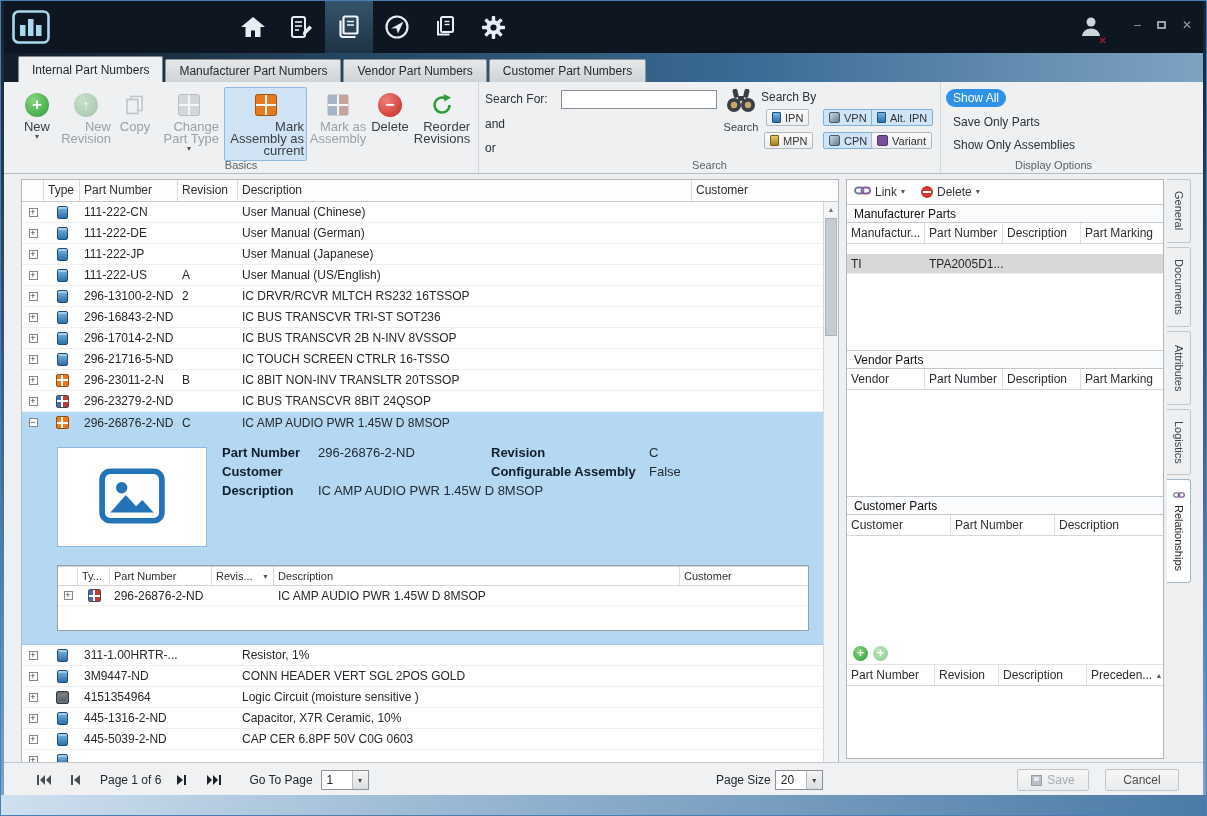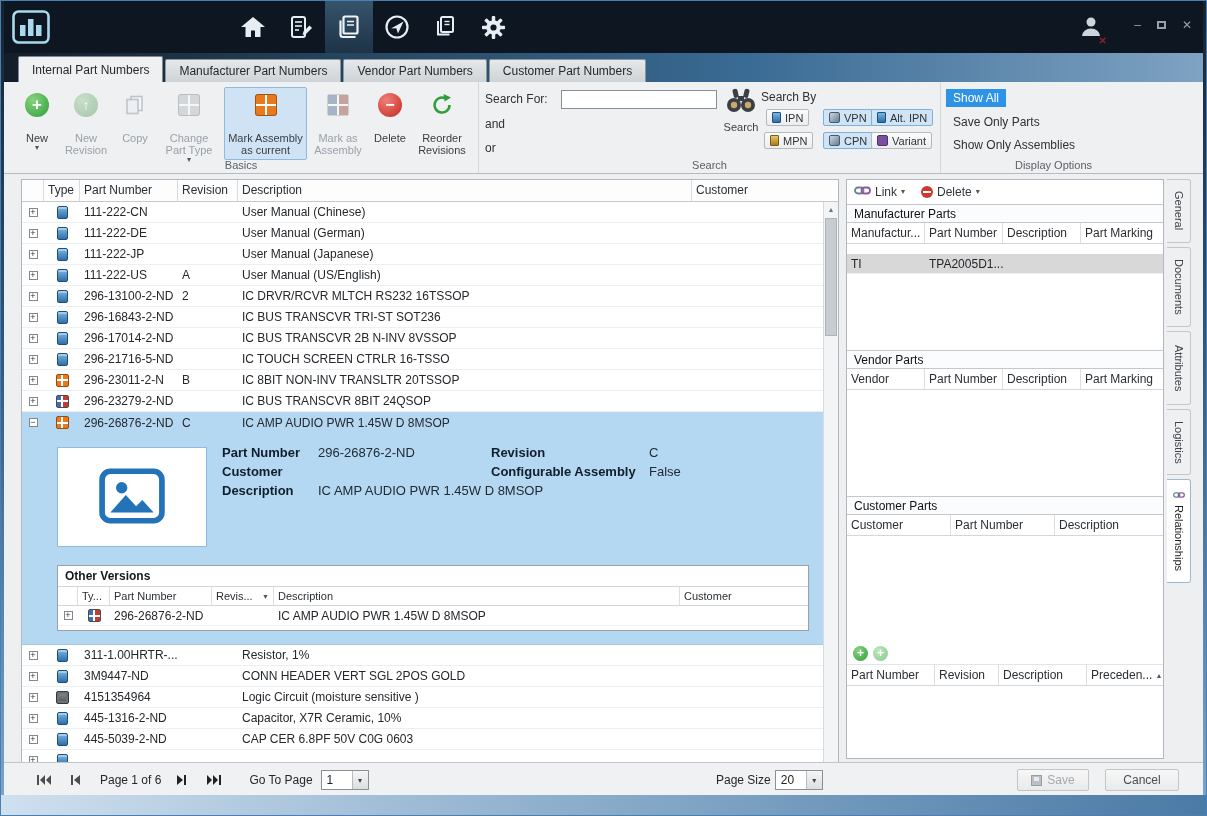--- a/index.html
+++ b/index.html
@@ -40,21 +40,21 @@
   
   .ribbon { position:absolute; top:81px; left:0; right:0; height:92px; background:#eef0f2; border-bottom:1px solid #b6bbc0; z-index:20; }
   .rgroup { position:absolute; top:0; height:100%; }
   .g-basics { left:3px; width:475px; border-right:1px solid #d4d7da; }
   .g-search { left:478px; width:462px; border-right:1px solid #d4d7da; }
   .g-display { left:940px; width:225px; }
   .glabel { position:absolute; bottom:2px; left:0; width:100%; text-align:center; font-size:11px; color:#5c6166; }
   .rbuttons { position:absolute; left:14px; top:5px; display:flex; align-items:flex-start; gap:2px; }
   .rbtn { display:flex; flex-direction:column; align-items:center; padding:3px 2px; border:1px solid transparent; border-radius:2px; cursor:pointer; }
   .rbtn .icw { height:28px; display:flex; align-items:center; justify-content:center; }
-  .rbtn .lbl { font-size:11px; line-height:12px; text-align:center; color:#3a3e42; margin-top:13px; }
+  .rbtn .lbl { font-size:13px; line-height:12px; text-align:right; color:#3a3e42; margin-top:2px; }
   .rbtn.disabled .lbl { color:#9aa1a8; }
   .rbtn.disabled .icw { opacity:.45; filter:saturate(.6); }
   .rbtn.highlight { background:#cfe3f5; border-color:#8fb9de; }
   .caret { font-size:8px; color:#555; line-height:8px; }
   .circ { width:24px; height:24px; border-radius:50%; position:relative; }
   .circ span { position:absolute; inset:0; display:flex; align-items:center; justify-content:center; color:#fff; font-weight:700; }
   .ic-new  { background:radial-gradient(circle at 35% 30%,#86d47e,#2e9e3a); }
   .ic-newrev { background:radial-gradient(circle at 35% 30%,#86d47e,#2e9e3a); }
   .ic-del  { background:radial-gradient(circle at 35% 30%,#ef8078,#c4271f); }
   .grid-ic { width:22px; height:22px; border-radius:3px; border:1px solid rgba(0,0,0,.3);
@@ -71,21 +71,21 @@
   .search-btn .lbl { font-size:11px; color:#3a3e42; margin-top:3px; }
   .chip { position:absolute; height:17px; display:flex; align-items:center; gap:4px; padding:0 5px;
     border:1px solid #b4b9be; background:linear-gradient(#fbfbfc,#ebedee); font-size:11px; color:#333; border-radius:2px; cursor:pointer; white-space:nowrap; }
   .chip.sel { background:#cfe4f7; border-color:#7fb0da; }
   .chipic { width:9px; height:11px; border-radius:1px; flex:0 0 auto; }
   .chipic.doc   { background:linear-gradient(180deg,#7ab6e0,#2f6ea8); border:1px solid #1d4f7e; }
   .chipic.metal { width:11px; background:linear-gradient(135deg,#cdd8e2,#647c90); border:1px solid #49596a; border-radius:2px; }
   .chipic.gold  { background:linear-gradient(180deg,#e6c868,#a87f22); border:1px solid #7a5a14; }
   .chipic.purple{ width:11px; background:#7a4fa0; border:1px solid #4f3268; border-radius:2px; }
   .dopt { position:absolute; left:5px; font-size:12px; color:#2e3236; padding:2px 7px; cursor:pointer; white-space:nowrap; }
-  .dopt.sel { background:#2e93e6; color:#fff; }
+  .dopt.sel { background:#2e93e6; color:#fff;border-radius:9px; }
 
   
   .content { position:absolute; top:173px; left:3px; right:3px; height:588px; background:#edeff1; }
 
   .grid { position:absolute; left:17px; top:5px; width:818px; height:680px; background:#fff; border:1px solid #b2b7bd; }
   .gcols { display:grid; grid-template-columns:22px 36px 98px 60px 454px 1fr; }
   .grid-header { height:22px; border-bottom:1px solid #c6cacd; background:#fdfdfe; }
   .ghc { padding:3px 4px; font-size:12px; color:#2b2f33; border-right:1px solid #d8dbde; overflow:hidden; white-space:nowrap; cursor:pointer; }
   .grid-body { position:absolute; top:22px; left:0; right:15px; bottom:0; overflow:hidden; }
   .trow { height:21px; border-bottom:1px solid #edeff1; align-items:center; cursor:pointer; }
@@ -542,21 +542,20 @@
           <span class="fl" style="left:469px;top:12px">Revision</span>
           <span class="fv" style="left:627px;top:12px">C</span>
           <span class="fl" style="left:200px;top:31px">Customer</span>
           <span class="fv" style="left:296px;top:31px"></span>
           <span class="fl" style="left:469px;top:31px">Configurable Assembly</span>
           <span class="fv" style="left:627px;top:31px">False</span>
           <span class="fl" style="left:200px;top:50px">Description</span>
           <span class="fv" style="left:296px;top:50px">IC AMP AUDIO PWR 1.45W D 8MSOP</span>
 
           <div class="ovbox">
-            <div class="ov-title">Other Versions</div>
             <div class="ov-header ovcols" id="ov-header">
                 <div class="hc"></div>
                 <div class="hc">
                   <span>Ty...</span>
                 </div>
                 <div class="hc">
                   <span>Part Number</span>
                 </div>
                 <div class="hc">
                   <span>Revis...</span>

